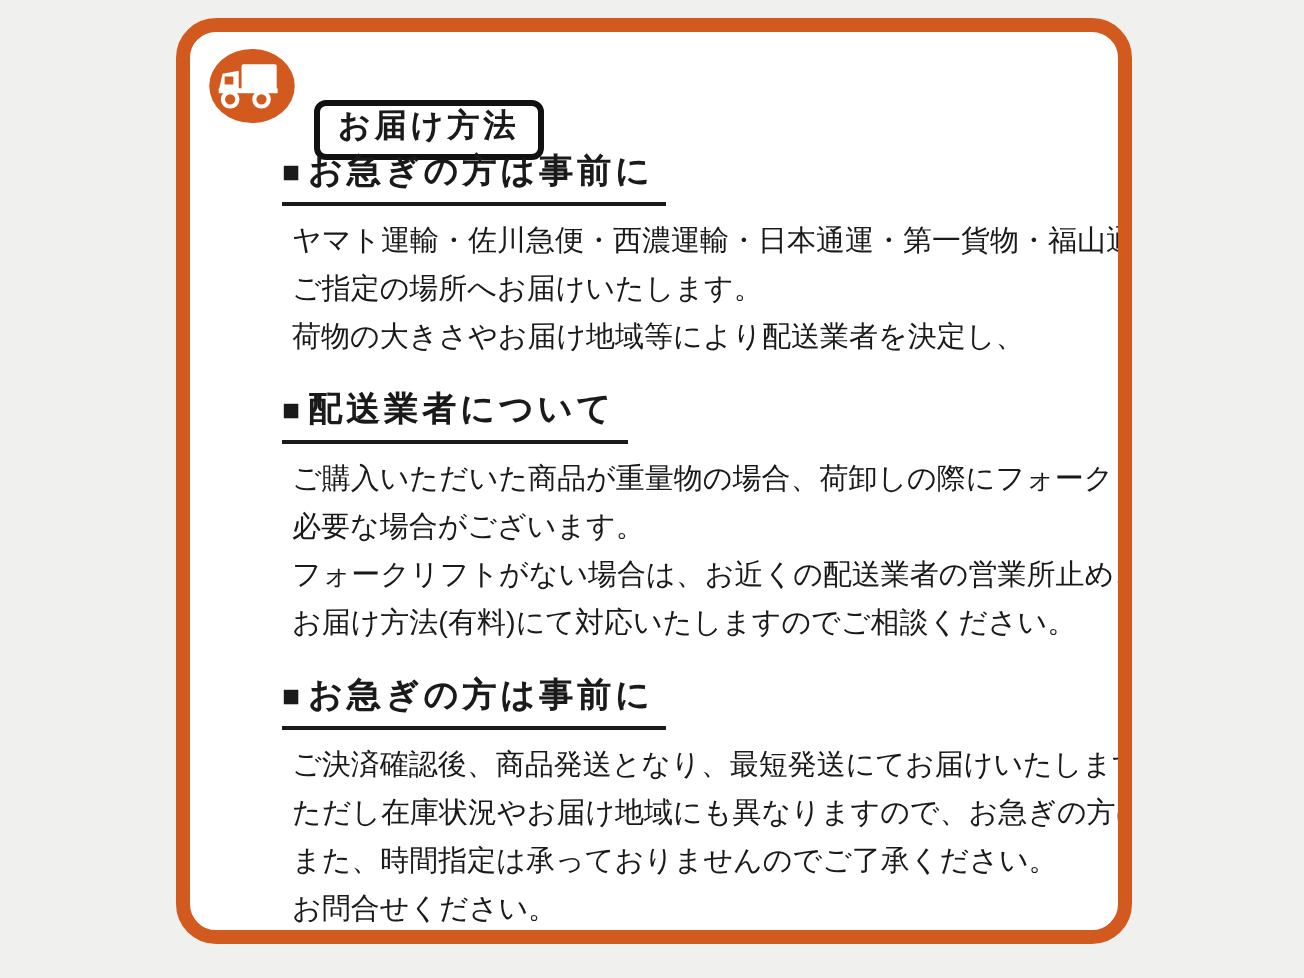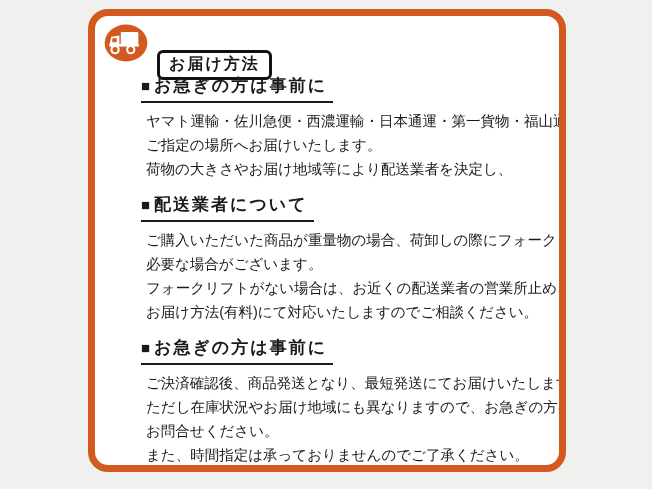--- a/index.html
+++ b/index.html
@@ -123,19 +123,19 @@
       </div>
     </div>
 
     <div class="section">
       <div class="sec-heading">
         <span class="marker">■</span><span>お急ぎの方は事前に</span>
       </div>
       <div class="sec-body">
         <div class="line">ご決済確認後、商品発送となり、最短発送にてお届けいたします。</div>
         <div class="line">ただし在庫状況やお届け地域にも異なりますので、お急ぎの方は事前に</div>
+        <div class="line">また、時間指定は承っておりませんのでご了承ください。</div>
         <div class="line">お問合せください。</div>
-        <div class="line">また、時間指定は承っておりませんのでご了承ください。</div>
       </div>
     </div>
 
   </div>
 </div>
 
 </body></html>

